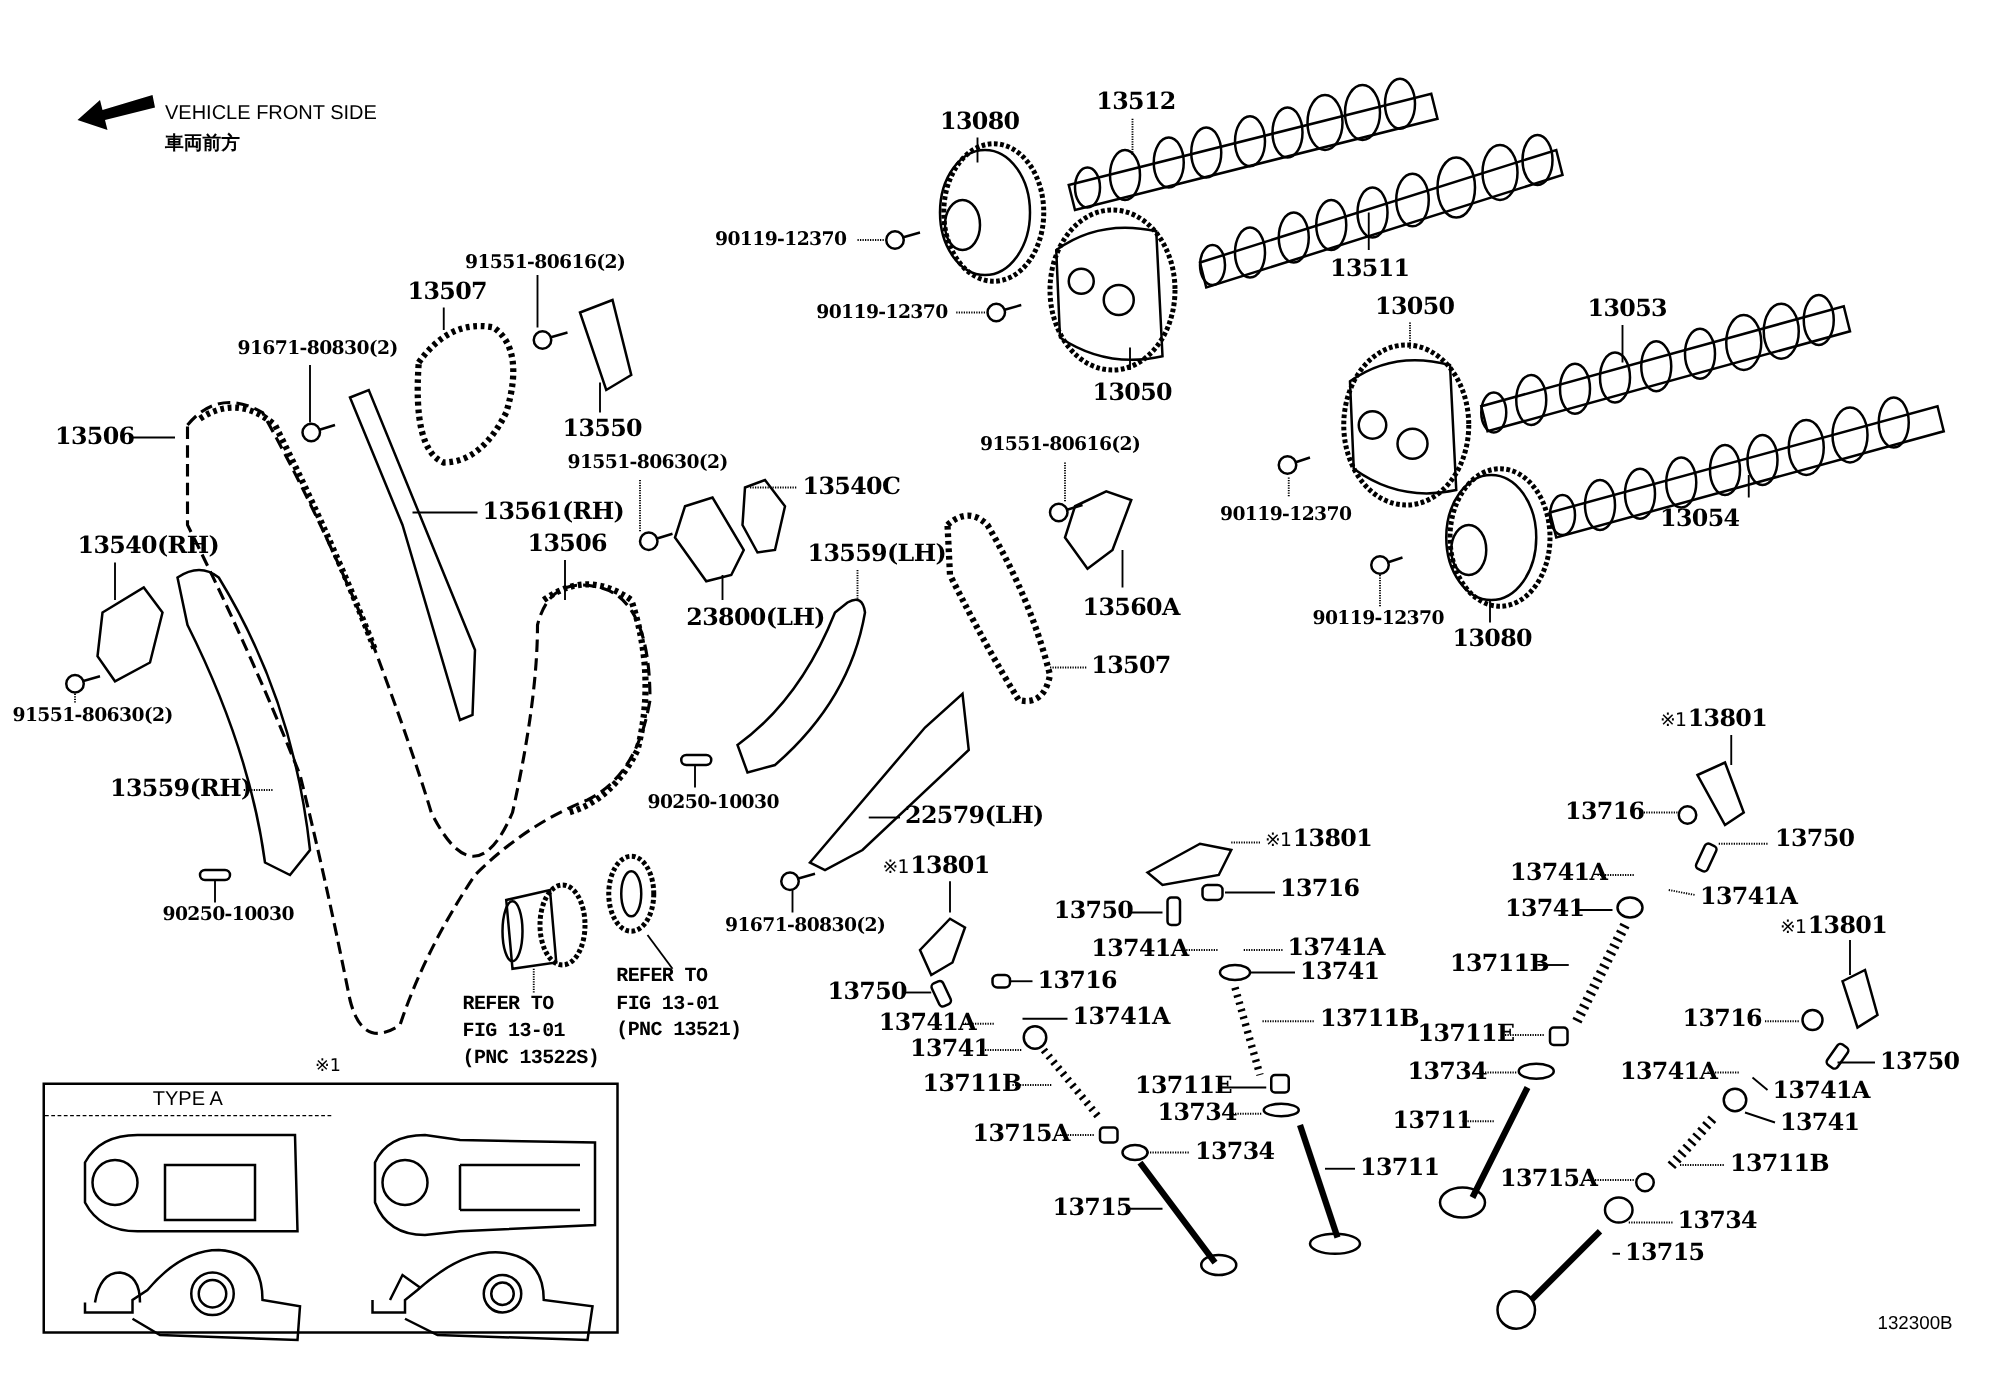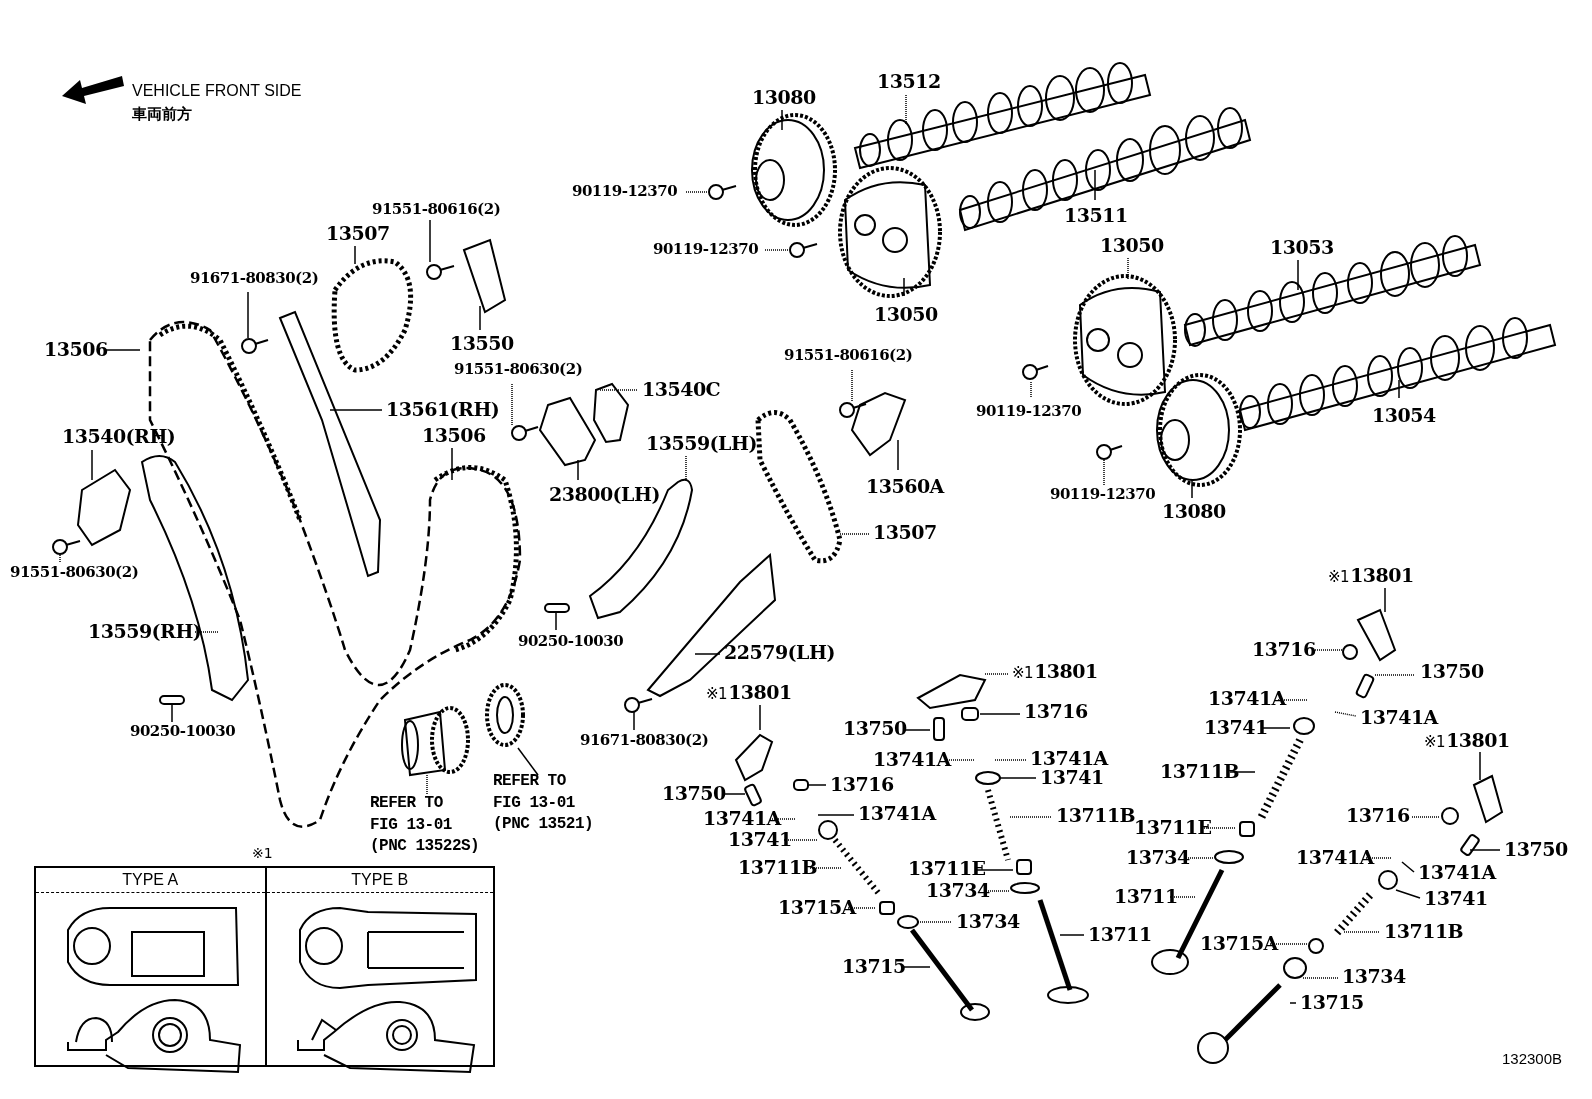--- a/index.html
+++ b/index.html
@@ -342,23 +342,20 @@
   <div>REFER TO</div>
   <div>FIG 13-01</div>
   <div class="note-sm">(PNC 13521)</div>
 </div>
 
 <span id="inset-mark">※1</span>
 <div id="inset">
   <div class="col a">
     <div class="hdr">TYPE A</div>
   </div>
-  <div class="col b">
-    <div class="hdr">TYPE B</div>
-  </div>
 </div>
 
 <span id="fig-code">132300B</span>
 
 <div id="labels">
     <span class="lbl" style="left: 752px; top: 88px;">13080</span>
     <span class="lbl" style="left: 877px; top: 72px;">13512</span>
     <span class="lbl small" style="left: 572px; top: 184px;">90119-12370</span>
     <span class="lbl" style="left: 1064px; top: 206px;">13511</span>
     <span class="lbl small" style="left: 653px; top: 242px;">90119-12370</span>
@@ -368,21 +365,21 @@
     <span class="lbl small" style="left: 372px; top: 202px;">91551-80616(2)</span>
     <span class="lbl" style="left: 326px; top: 224px;">13507</span>
     <span class="lbl small" style="left: 190px; top: 271px;">91671-80830(2)</span>
     <span class="lbl" style="left: 450px; top: 334px;">13550</span>
     <span class="lbl" style="left: 44px; top: 340px;">13506</span>
     <span class="lbl small" style="left: 454px; top: 362px;">91551-80630(2)</span>
     <span class="lbl" style="left: 642px; top: 380px;">13540C</span>
     <span class="lbl small" style="left: 784px; top: 348px;">91551-80616(2)</span>
     <span class="lbl" style="left: 386px; top: 400px;">13561(RH)</span>
     <span class="lbl small" style="left: 976px; top: 404px;">90119-12370</span>
-    <span class="lbl" style="left: 1372px; top: 406px;">13054</span>
+    <span class="lbl" style="left: 1328px; top: 406px;">13054</span>
     <span class="lbl" style="left: 62px; top: 427px;">13540(RH)</span>
     <span class="lbl" style="left: 422px; top: 426px;">13506</span>
     <span class="lbl" style="left: 646px; top: 434px;">13559(LH)</span>
     <span class="lbl" style="left: 866px; top: 477px;">13560A</span>
     <span class="lbl small" style="left: 1050px; top: 487px;">90119-12370</span>
     <span class="lbl" style="left: 549px; top: 485px;">23800(LH)</span>
     <span class="lbl" style="left: 1162px; top: 502px;">13080</span>
     <span class="lbl" style="left: 873px; top: 523px;">13507</span>
     <span class="lbl small" style="left: 10px; top: 565px;">91551-80630(2)</span>
     <span class="lbl" style="left: 1328px; top: 566px;"><span class="mark">※1</span><span>13801</span></span>

